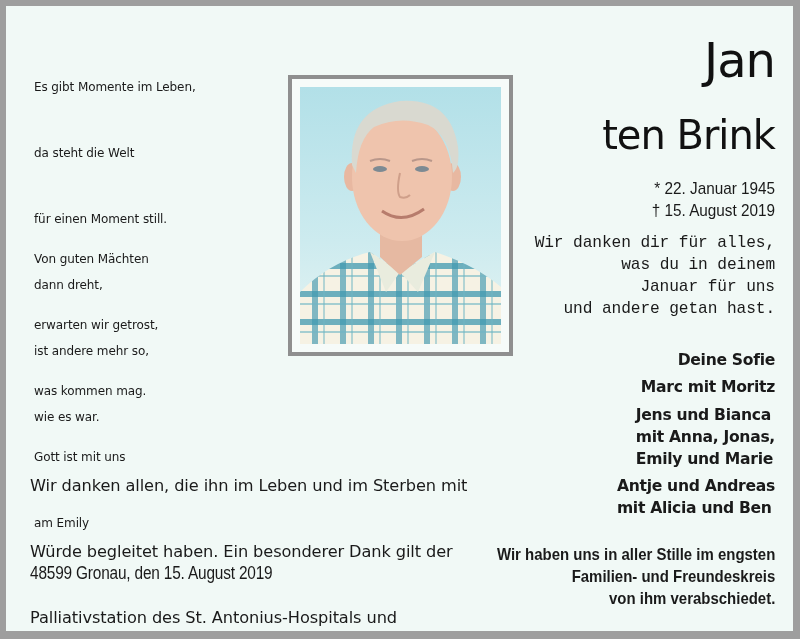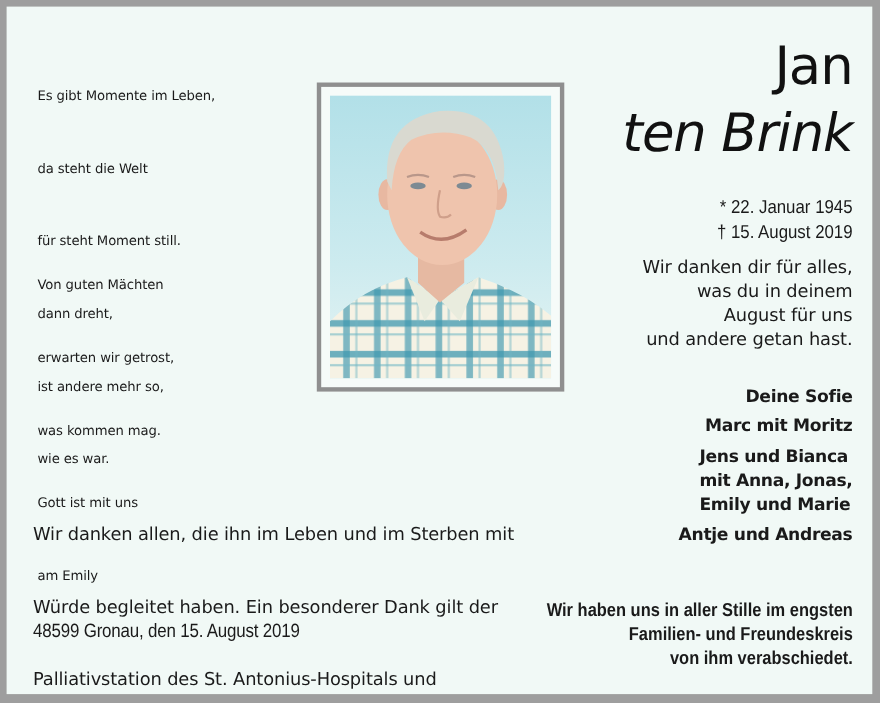--- a/index.html
+++ b/index.html
@@ -25,44 +25,44 @@
     border: 4px solid #8f8f8f; background: #f6fbf9;
   }
   .photo {
     position: absolute; left: 8px; top: 8px; right: 8px; bottom: 8px;
     overflow: hidden;
     background: linear-gradient(180deg, #b4e2e8 0%, #c7ebee 40%, #dff2f2 100%);
   }
 
   .name { right: 18px; text-align: right; font-family: "DejaVu Sans", sans-serif; font-weight: normal; color: #111; letter-spacing: -1px; }
   .name1 { top: 27px; font-size: 48px; line-height: 54px; }
-  .name2 { top: 88px; font-size: 48px; line-height: 54px; font-style: italic; }
+  .name2 { top: 102px; font-size: 40px; line-height: 54px; }
   .dates { right: 18px; top: 172px; text-align: right; font-family: "Liberation Sans", sans-serif; font-size: 17px; line-height: 22px; transform: scaleX(0.9); transform-origin: right top; }
-  .thanks-you { right: 18px; top: 226px; text-align: right; font-size: 16.2px; line-height: 22px; letter-spacing: -0.1px; }
+  .thanks-you { right: 18px; top: 226px; text-align: right; font-size: 16.2px; line-height: 22px; letter-spacing: -0.1px; font-family: Liberation Mono, monospace; }
   .thanks-you div { white-space: pre; }
 
   .family { right: 18px; text-align: left; font-weight: bold; font-size: 15.6px; line-height: 22px; letter-spacing: -0.3px; }
   .fam0 { top: 343px; }
   .fam1 { top: 370px; }
   .fam2 { top: 398px; }
   .fam3 { top: 469px; }
   .family div { white-space: pre; }
 
   .farewell { right: 18px; top: 538px; text-align: right; font-family: "Liberation Sans", sans-serif; font-weight: bold; font-size: 17px; line-height: 22px; transform: scaleX(0.88); transform-origin: right top; }
   .farewell div { white-space: pre; }
 </style>
 </head>
 <body>
 
 <div class="card">
 
   <div class="abs poem poem1">
     <div>Es gibt Momente im Leben,</div>
     <div>da steht die Welt</div>
-    <div>für steht Moment still.</div>
+    <div>für einen Moment still.</div>
     <div>dann dreht,</div>
     <div>ist andere mehr so,</div>
     <div>wie es war.</div>
   </div>
 
   <div class="abs poem poem2">
     <div>Von guten Mächten</div>
     <div>erwarten wir getrost,</div>
     <div>was kommen mag.</div>
     <div>Gott ist mit uns</div>
@@ -121,37 +121,38 @@
   <div class="abs name name2">ten Brink</div>
 
   <div class="abs dates">
     <div>* 22. Januar 1945</div>
     <div>† 15. August 2019</div>
   </div>
 
   <div class="abs thanks-you">
     <div>Wir danken dir für alles,</div>
     <div>was du in deinem</div>
-    <div>August für uns</div>
+    <div>Januar für uns</div>
     <div>und andere getan hast.</div>
   </div>
 
   <div class="abs family fam0">
     <div>Deine Sofie</div>
   </div>
   <div class="abs family fam1">
     <div>Marc mit Moritz</div>
   </div>
   <div class="abs family fam2">
     <div>Jens und Bianca</div>
     <div>mit Anna, Jonas,</div>
     <div>Emily und Marie</div>
   </div>
   <div class="abs family fam3">
     <div>Antje und Andreas</div>
+    <div>mit Alicia und Ben</div>
   </div>
 
   <div class="abs thanks-all">
     <div>Wir danken allen, die ihn im Leben und im Sterben mit</div>
     <div>Würde begleitet haben. Ein besonderer Dank gilt der</div>
     <div>Palliativstation des St. Antonius-Hospitals und</div>
     
   </div>
 
   <div class="abs place-date">48599 Gronau, den 15. August 2019</div>

